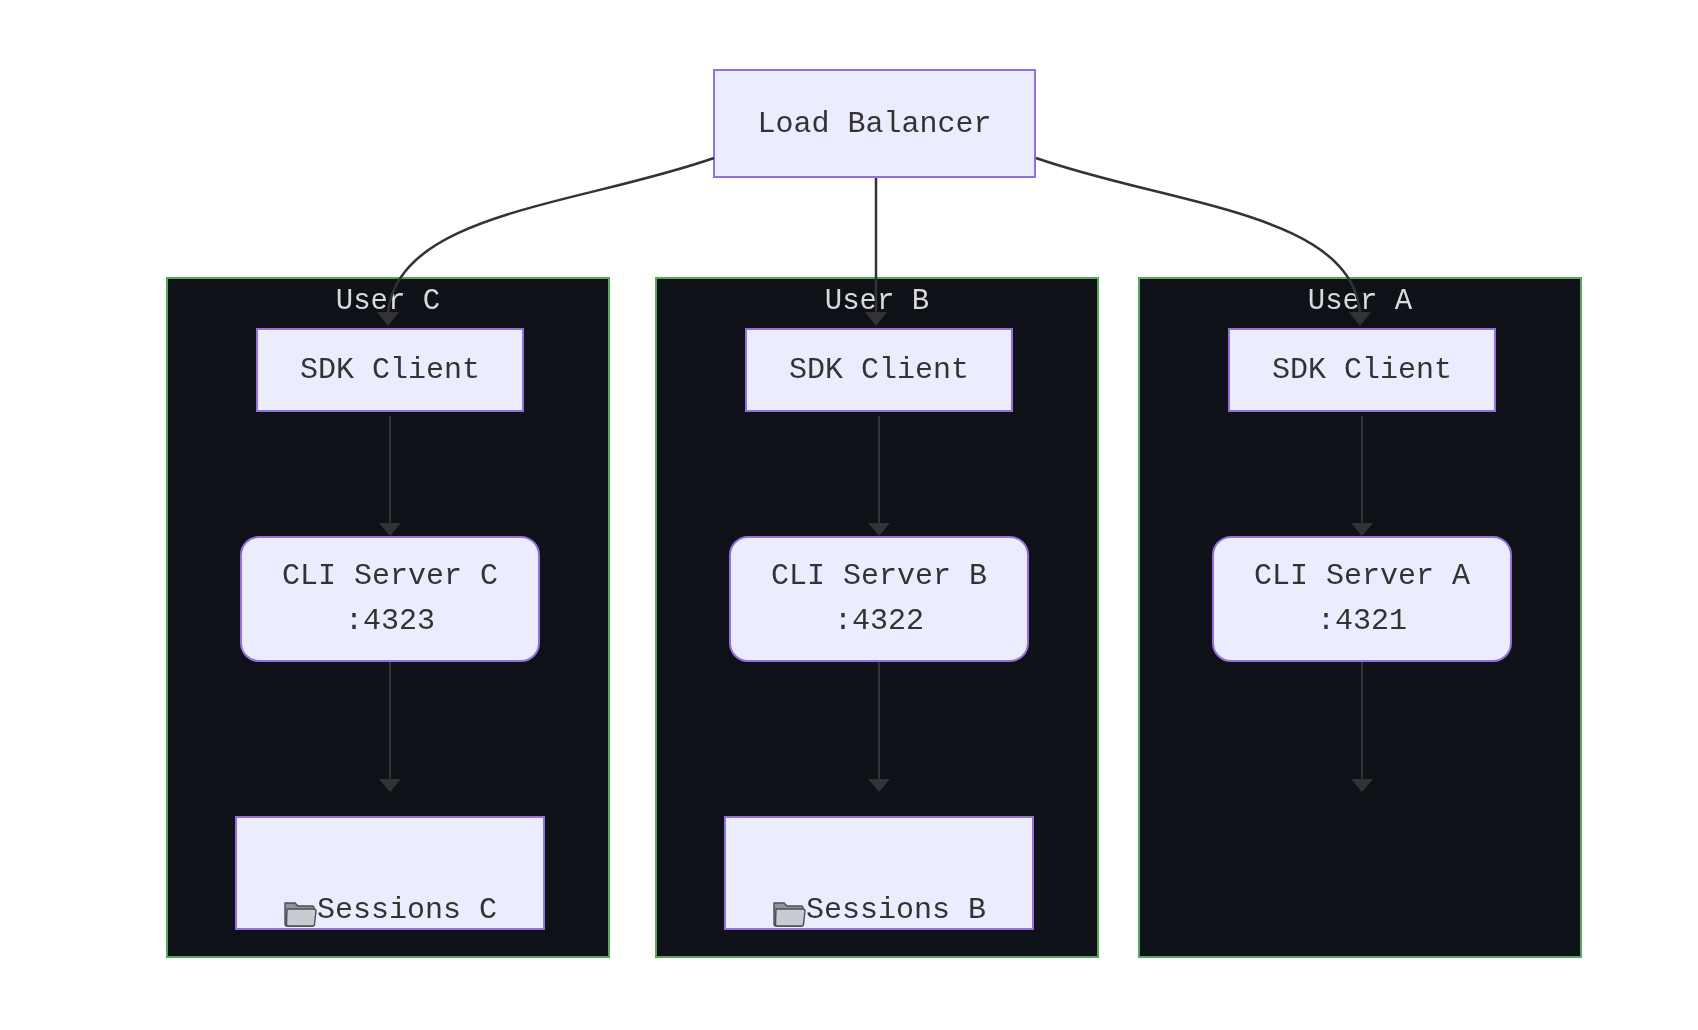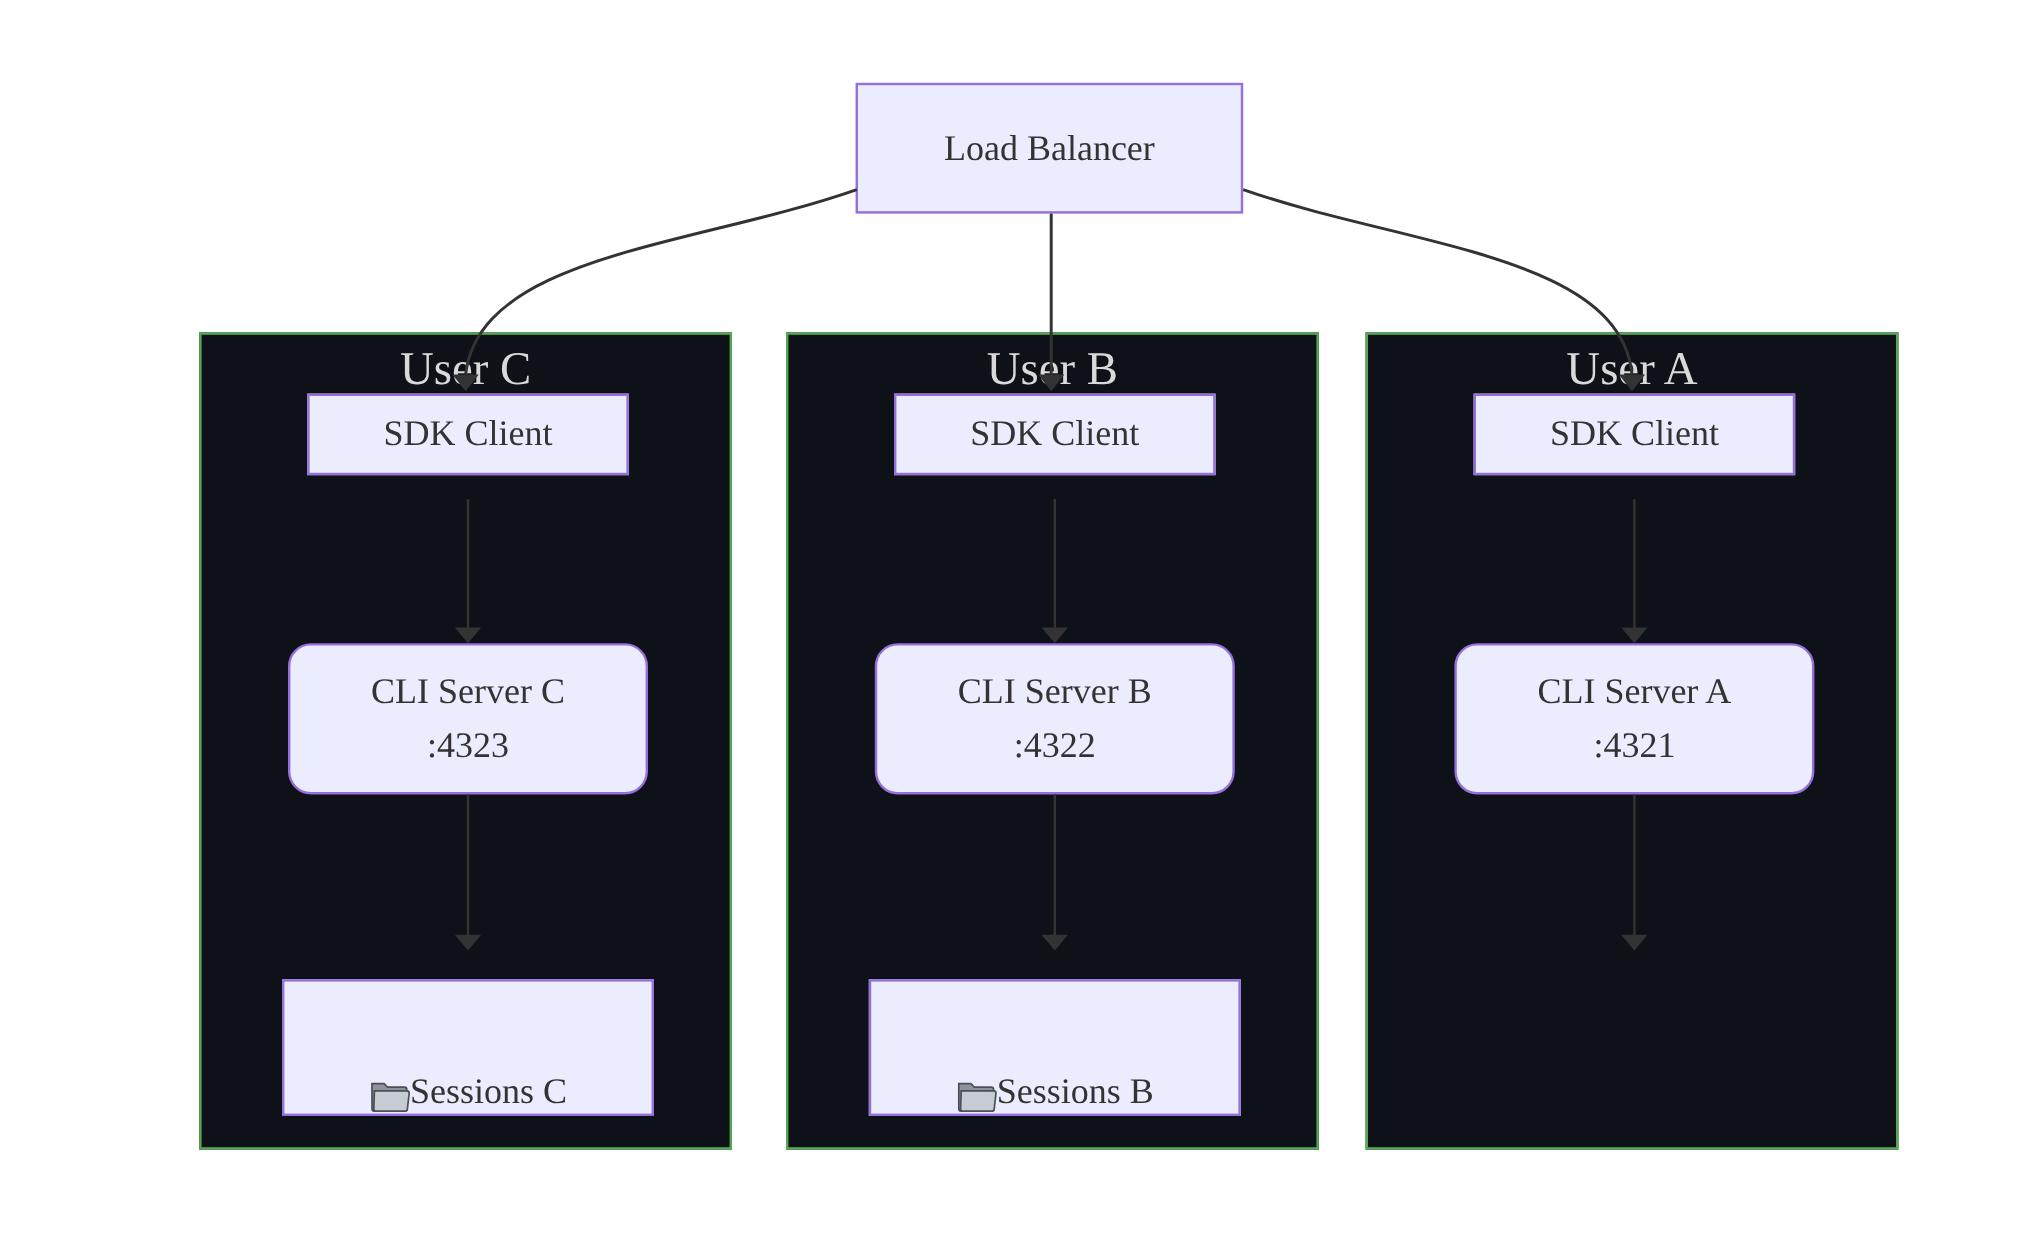--- a/index.html
+++ b/index.html
@@ -9,21 +9,21 @@
     --node_text:#333333;
     --group_fill:#0e1117;
     --group_border:#55a855;
     --group_title:#d9d9d9;
     --edge:#333333;
   }
   html,body{margin:0;padding:0;background:var(--canvas_bg);}
   .canvas{
     position:relative;width:1698px;height:1030px;overflow:hidden;
     background:var(--canvas_bg);
-    font-family:Liberation Serif, serif;
+    font-family:Liberation Mono, monospace;
     color:var(--node_text);
   }
   
   .node{
     position:absolute;box-sizing:border-box;
     background:var(--node_fill);
     border:2px solid var(--node_border);
     display:flex;align-items:center;justify-content:center;
     font-size:30px;line-height:1.2;color:var(--node_text);
     text-align:center;
@@ -33,23 +33,23 @@
   .group{
     position:absolute;top:277px;width:444px;height:681px;box-sizing:border-box;
     background:var(--group_fill);
     border:2px solid var(--group_border);
   }
   .group-c{left:166px;}
   .group-b{left:655px;}
   .group-a{left:1138px;padding-left:36px;}
   .group-title{
     position:absolute;top:6px;left:0;width:100%;
-    text-align:center;font-size:39px;color:var(--group_title);
+    text-align:center;font-size:29px;color:var(--group_title);
   }
-  .sdk-node{left:88px;top:49px;width:268px;height:68px;}
+  .sdk-node{left:88px;top:49px;width:268px;height:84px;}
   .cli-node{left:72px;top:257px;width:300px;height:126px;flex-direction:column;border-radius:19px;}
   .cli-node .line{display:block;line-height:45px;}
   .sessions-node{left:67px;top:537px;width:310px;height:114px;align-items:flex-end;}
   
   .varrow-line{
     position:absolute;width:2.5px;background:var(--edge);left:220.75px;
   }
   .varrow-head{
     position:absolute;left:211px;width:0;height:0;
     border-left:11px solid transparent;border-right:11px solid transparent;

